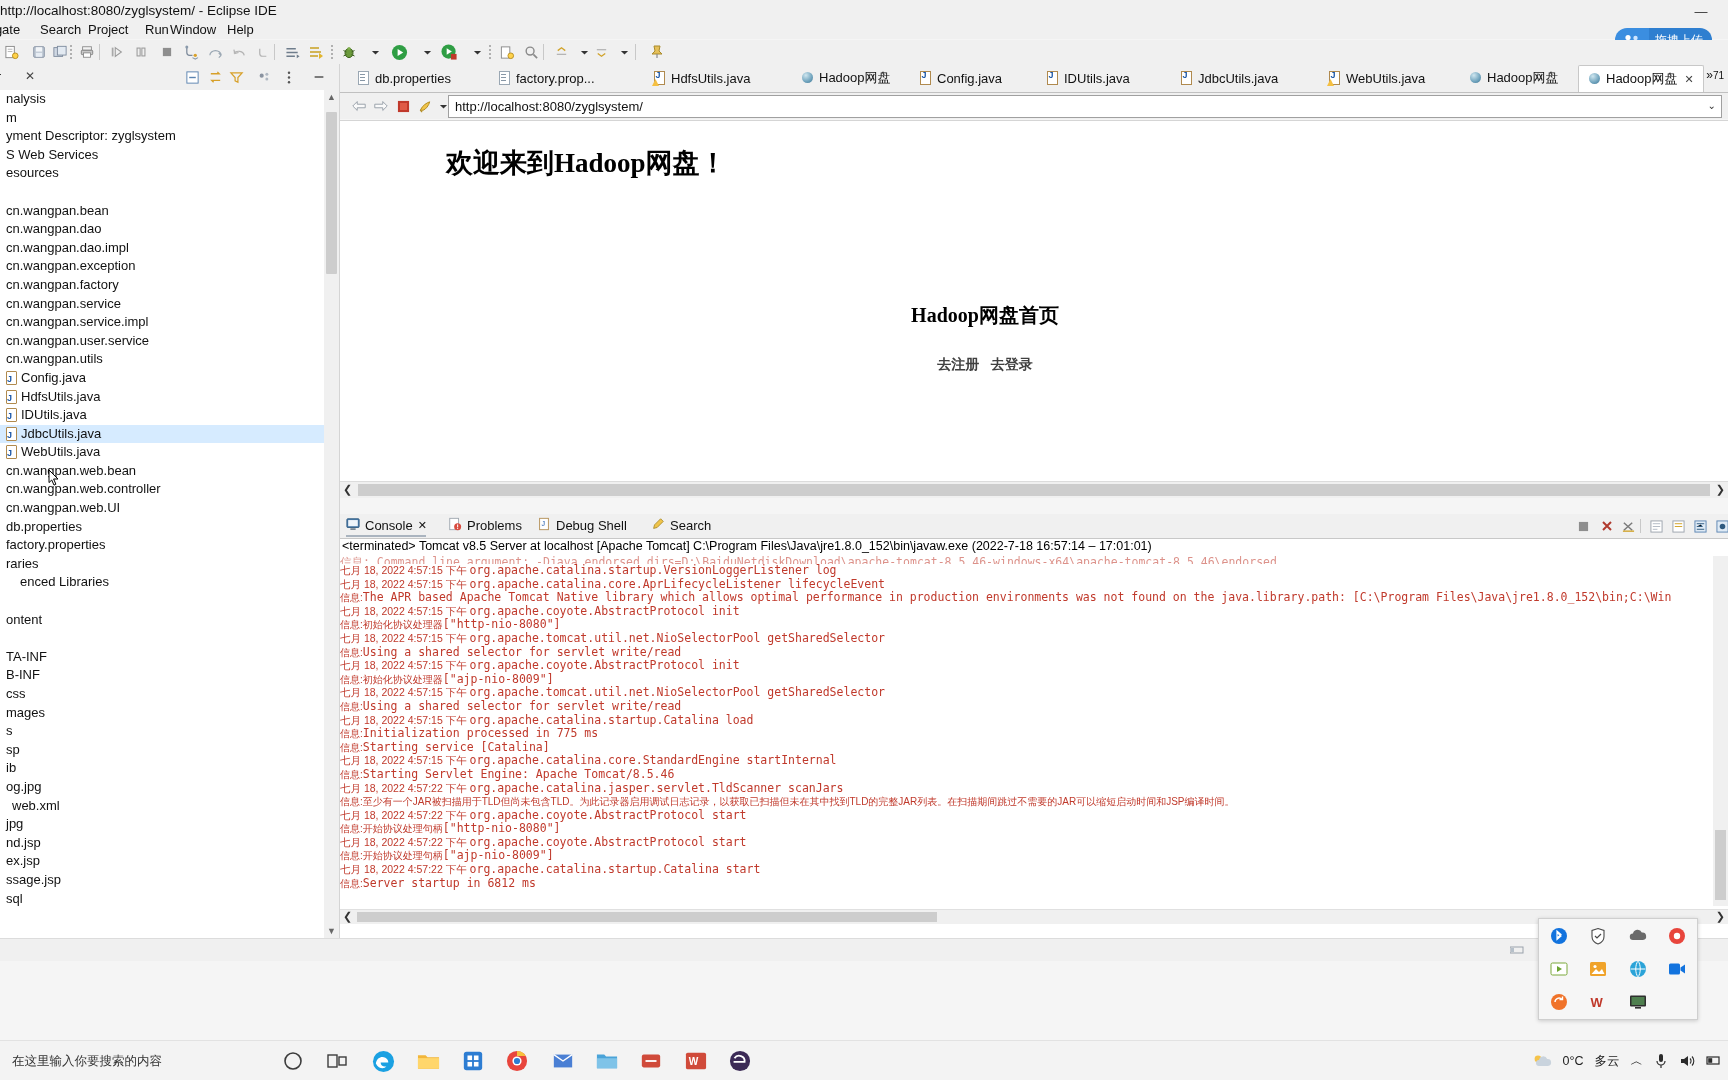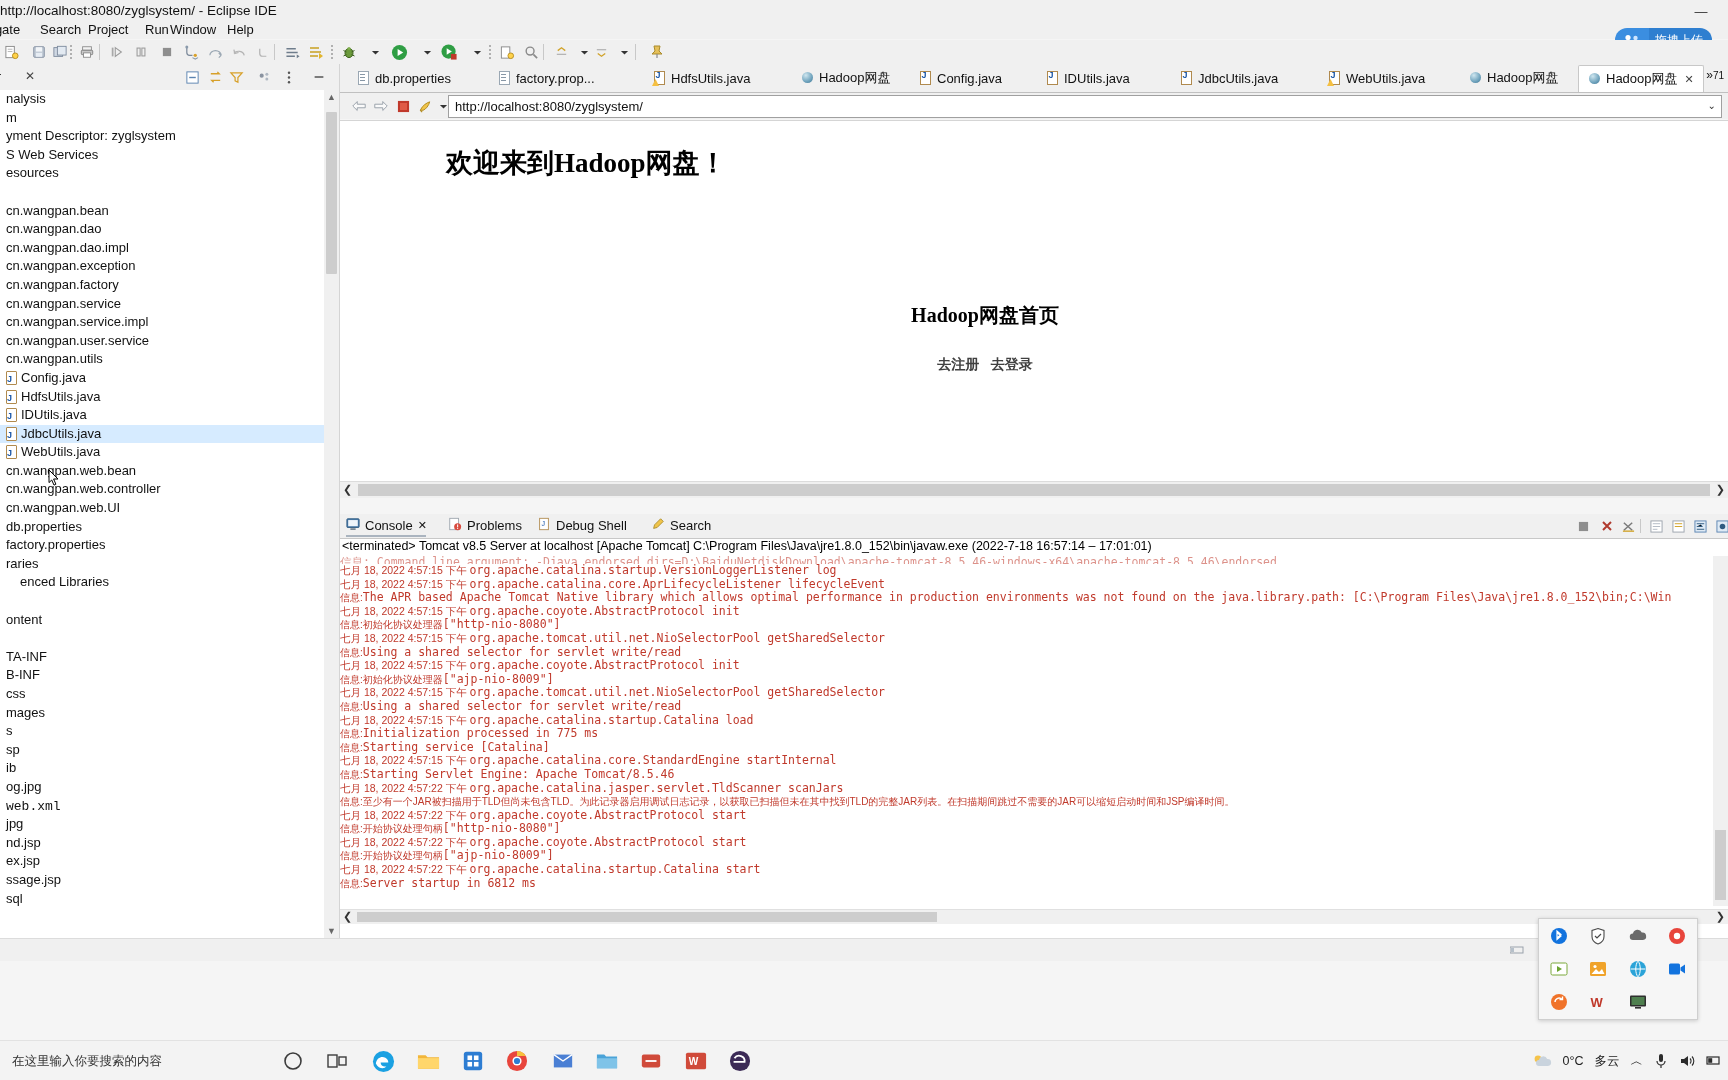--- a/index.html
+++ b/index.html
@@ -402,21 +402,21 @@
         <div class="trow"><span class="tx" style="margin-left: 6px;"><span>ontent</span></span></div>
         <div class="trow"></div>
         <div class="trow"><span class="tx" style="margin-left: 6px;"><span>TA-INF</span></span></div>
         <div class="trow"><span class="tx" style="margin-left: 6px;"><span>B-INF</span></span></div>
         <div class="trow"><span class="tx" style="margin-left: 6px;"><span>css</span></span></div>
         <div class="trow"><span class="tx" style="margin-left: 6px;"><span>mages</span></span></div>
         <div class="trow"><span class="tx" style="margin-left: 6px;"><span>s</span></span></div>
         <div class="trow"><span class="tx" style="margin-left: 6px; text-align: right;"><span>sp</span></span></div>
         <div class="trow"><span class="tx" style="margin-left: 6px;"><span>ib</span></span></div>
         <div class="trow"><span class="tx" style="margin-left: 6px;"><span>og.jpg</span></span></div>
-        <div class="trow"><span class="tx" style="margin-left: 6px; font-family: Liberation Mono, monospace;"><span>web.xml</span></span></div>
+        <div class="trow"><span class="tx" style="margin-left: 12px;"><span>web.xml</span></span></div>
         <div class="trow"><span class="tx" style="margin-left: 6px;"><span>jpg</span></span></div>
         <div class="trow"><span class="tx" style="margin-left: 6px;"><span>nd.jsp</span></span></div>
         <div class="trow"><span class="tx" style="margin-left: 6px;"><span>ex.jsp</span></span></div>
         <div class="trow"><span class="tx" style="margin-left: 6px;"><span>ssage.jsp</span></span></div>
         <div class="trow"><span class="tx" style="margin-left: 6px;"><span>sql</span></span></div>
         <div style="position: absolute; left: 48px; top: 379px; width: 12px; height: 18px; pointer-events: none;"><svg width="12" height="18" viewBox="0 0 12 18">
             <path d="M1 1l9 9H5.6l2.3 5.2-1.9.9L3.7 11 1 13.6z" fill="#fff" stroke="#000" stroke-width="1"></path>
           </svg></div>
       </div>
     <div class="tree-sb">

